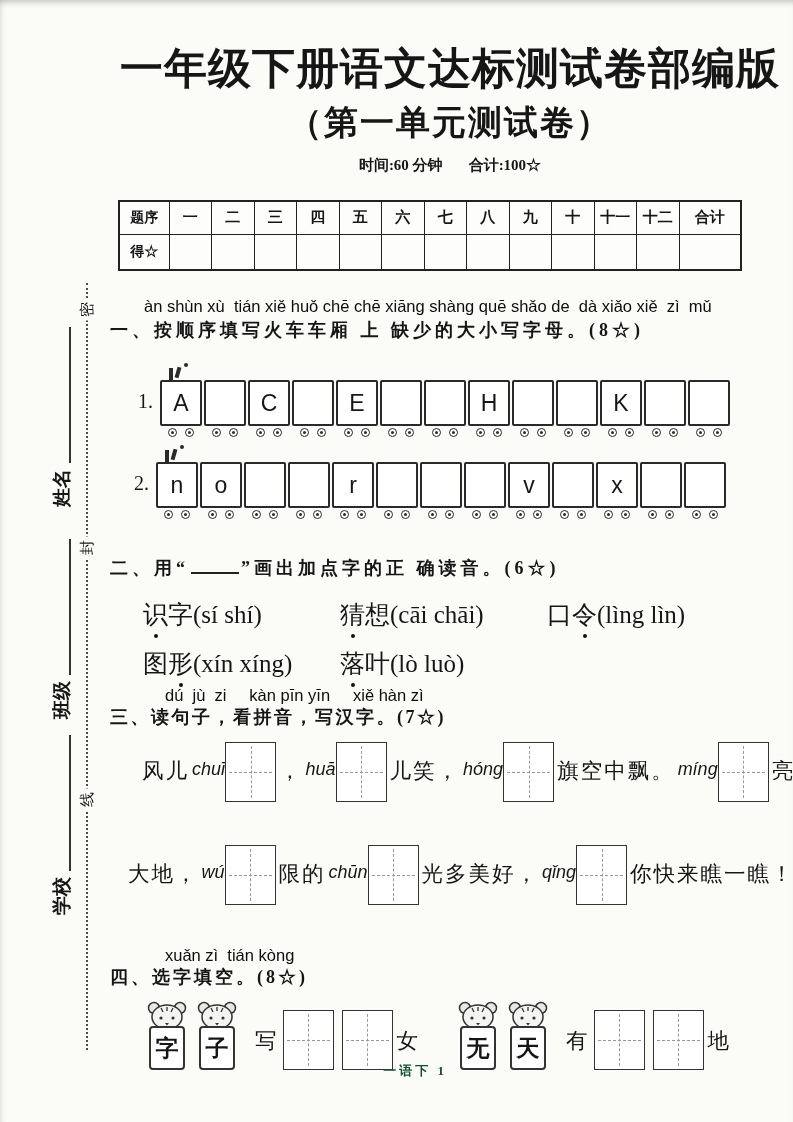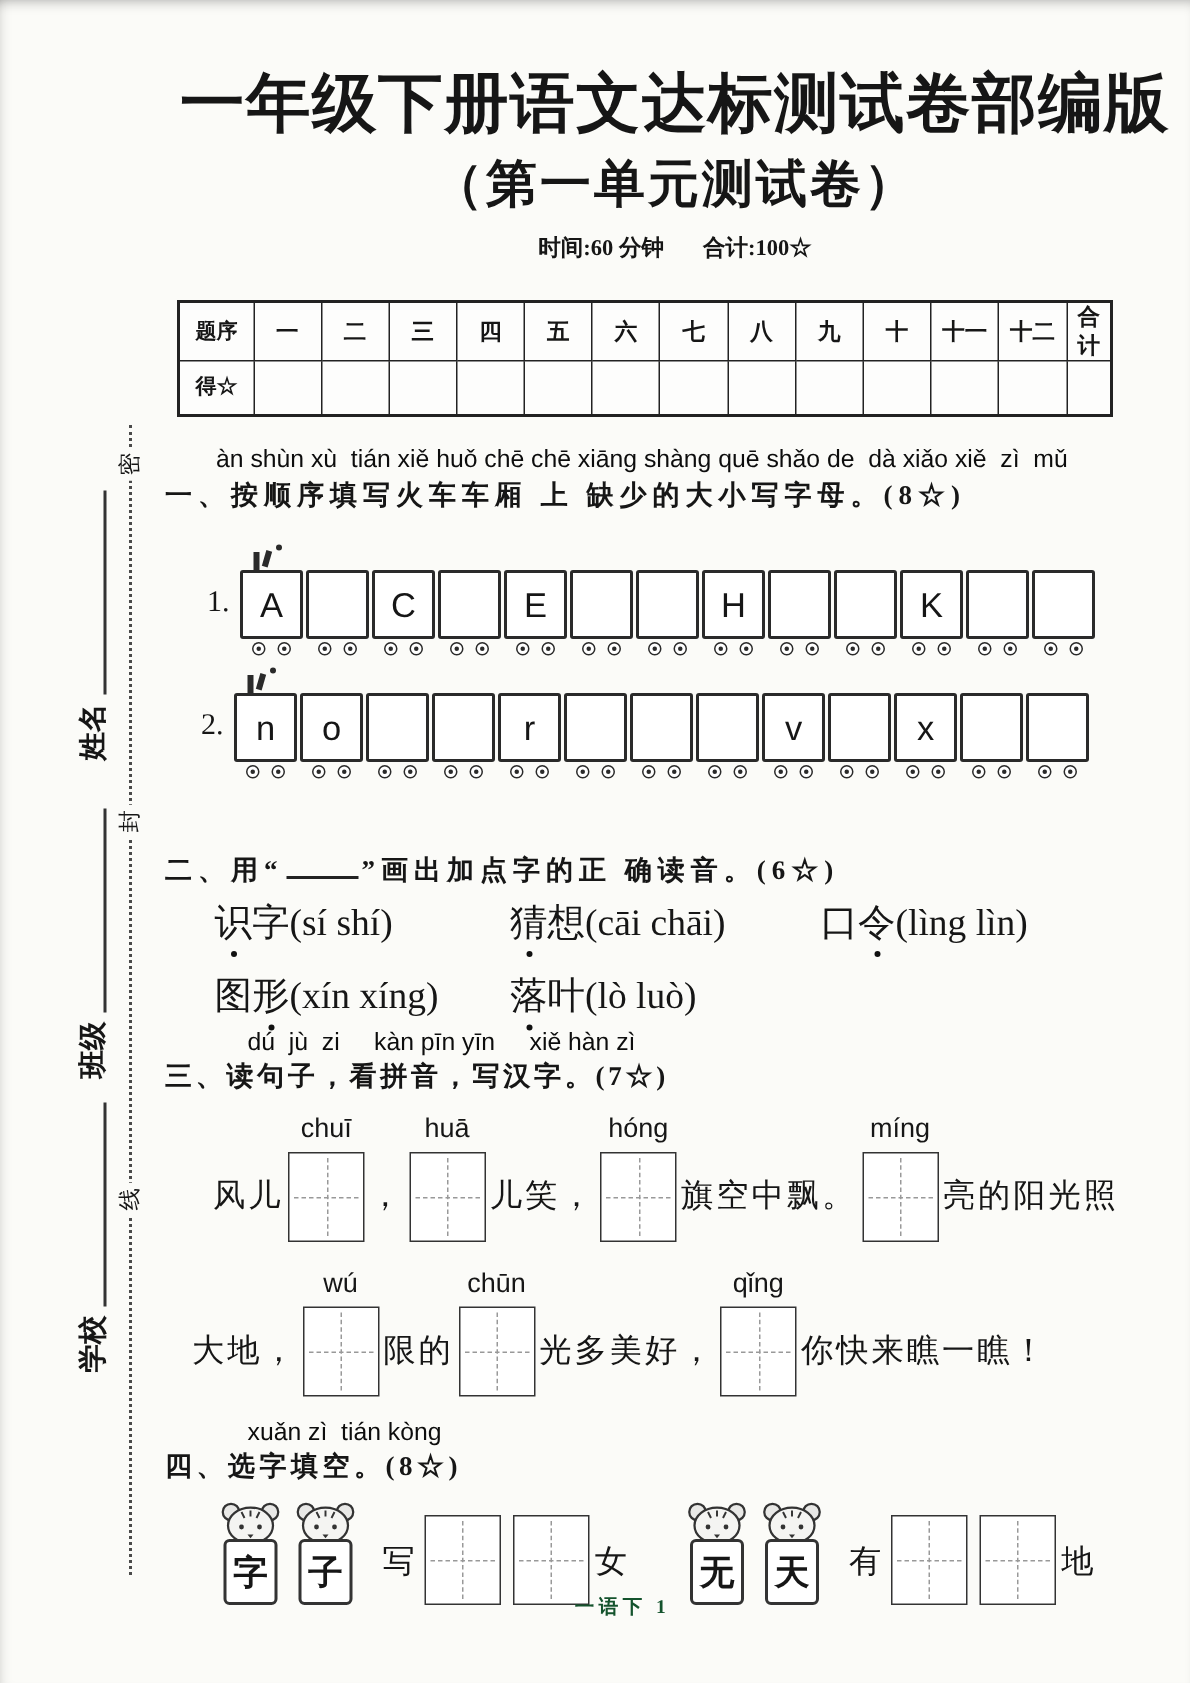--- a/index.html
+++ b/index.html
@@ -35,21 +35,21 @@
     font-family:"Liberation Serif",serif; }
 
   
   .score-table { position:absolute; top:200px; left:8px; width:624px;
     border-collapse:collapse; table-layout:fixed; border:2.5px solid #222; background:#fdfdfc; }
   .score-table td { border:1.5px solid #222; text-align:center; font-size:15px;
     font-weight:bold; font-family:"Liberation Serif",serif; }
   .score-table tr:first-child td { height:33px; }
   .score-table tr:last-child td { height:36px; }
   .score-table td:first-child { width:50px; font-size:14px; }
-  .score-table td:last-child { width:30px; }
+  .score-table td:last-child { width:62px; }
 
   
   .pyline { position:absolute; white-space:pre; font-size:16.5px; color:#0d0d0d; }
   .qtext { position:absolute; left:0; font-size:18px; font-weight:bold; letter-spacing:4px;
     font-family:"Liberation Serif",serif; white-space:nowrap; }
 
   
   .train { position:absolute; display:flex; align-items:flex-start; }
   .tnum { font-size:20px; font-family:"Liberation Serif",serif; margin:24px 7px 0 0; }
   .cars { display:flex; gap:2px; padding-top:14px; }
@@ -74,21 +74,21 @@
     font-family:"Liberation Serif",serif; }
   .item { white-space:nowrap; }
   .dot-under { position:relative; display:inline-block; }
   .dot-under::after { content:""; position:absolute; left:50%; bottom:-7px; width:4.5px;
     height:4.5px; margin-left:-2px; border-radius:50%; background:#111; }
 
   
   .fill-line { position:absolute; display:flex; align-items:flex-end; }
   .ftext { font-family:"Liberation Serif",serif; font-size:21.5px; letter-spacing:2px;
     margin-bottom:17px; white-space:nowrap; }
-  .blank { display:flex; flex-direction:column; align-items:center; margin:0 3px; }
+  .blank { display:flex; flex-direction:row; align-items:center; margin:0 3px;font-style:italic; }
   .blank .py { font-size:18px; height:26px; display:block; }
   .tian { display:block; width:51px; height:60px; border:1.5px solid #333;
     background:#fff; position:relative; }
   .tian::before { content:""; position:absolute; left:3px; right:3px; top:50%;
     border-top:1px dashed #999; }
   .tian::after { content:""; position:absolute; top:3px; bottom:3px; left:50%;
     border-left:1px dashed #999; }
 
   .tiger { display:flex; flex-direction:column; align-items:center; width:48px; margin-right:2px; }
   .tcard { width:36px; height:44px; border:2px solid #333; border-radius:4px; background:#fff;
@@ -409,21 +409,21 @@
             <span></span>
           </div>
           <div class="wheels">
             <div class="wheel"></div>
             <div class="wheel"></div>
           </div>
         </div>
       </div>
     </div>
 
-  <div class="qtext" style="top:568px">
+  <div class="qtext" style="top:556px">
     <span>二、用“</span><span class="q2blank"></span><span>”画出加点字的正 确读音。(6☆)</span>
   </div>
   <div class="items">
     <span class="item"><span></span><span class="dot-under">识</span><span>字(sí  shí)</span></span>
     <span class="item"><span></span><span class="dot-under">猜</span><span>想(cāi  chāi)</span></span>
     <span class="item"><span>口</span><span class="dot-under">令</span><span>(lìng  lìn)</span></span>
     <span class="item"><span>图</span><span class="dot-under">形</span><span>(xín  xíng)</span></span>
     <span class="item"><span></span><span class="dot-under">落</span><span>叶(lò  luò)</span></span>
   </div>
 

